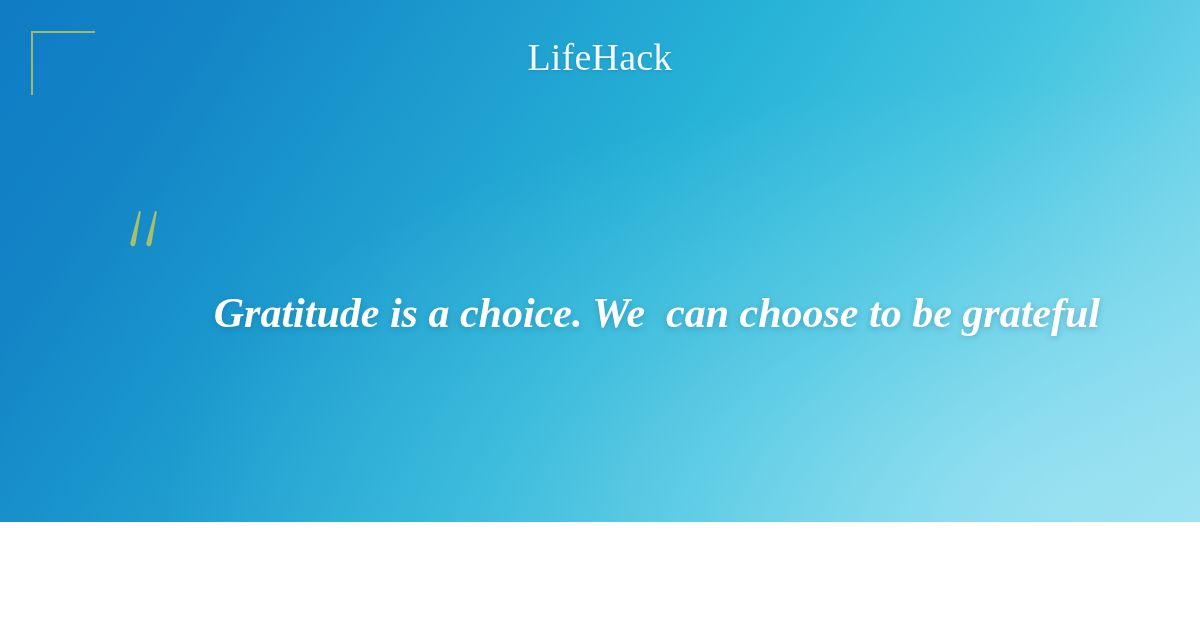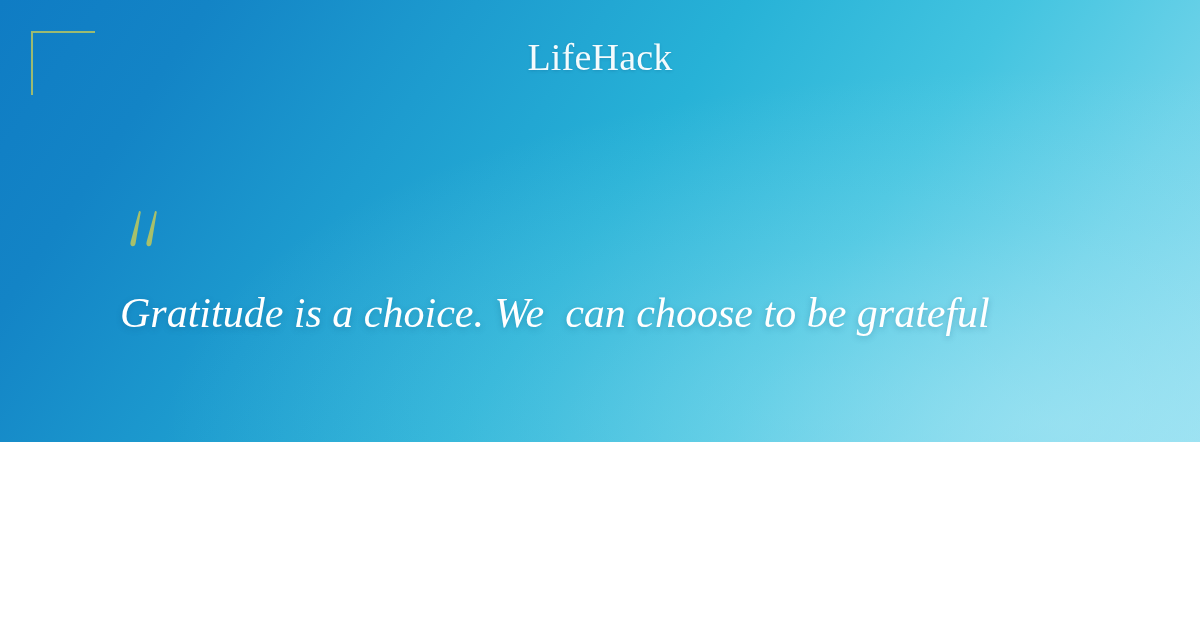--- a/index.html
+++ b/index.html
@@ -5,21 +5,21 @@
 <style>
   html, body {
     margin: 0;
     padding: 0;
     background: #ffffff;
   }
 
   .card {
     position: relative;
     width: 1200px;
-    height: 442px;
+    height: 522px;
     overflow: hidden;
     font-family: "Liberation Serif", "DejaVu Serif", serif;
     
     background:
       linear-gradient(124deg,
         #0f7cc4 0%,
         #1384c6 14%,
         #1d9ccf 32%,
         #27b2d7 50%,
         #43c4e0 68%,
@@ -99,25 +99,25 @@
   }
   .quote-mark svg { display: block; }
 
   .quote-text {
     position: absolute;
     left: 120px;
     top: 82px;
     width: 980px;
     font-family: "Liberation Serif", "DejaVu Serif", serif;
     font-style: italic;
-    font-weight: 400;
+    font-weight: 700;
     font-size: 42px;
     line-height: 1.22;
     color: #ffffff;
-    text-align: left;
+    text-align: right;
     white-space: pre;
     text-shadow: 0 2px 6px rgba(10, 80, 120, 0.28);
   }
 </style>
 </head>
 <body>
 
 <div class="card">
 
   <div class="corner corner-tl"></div>

